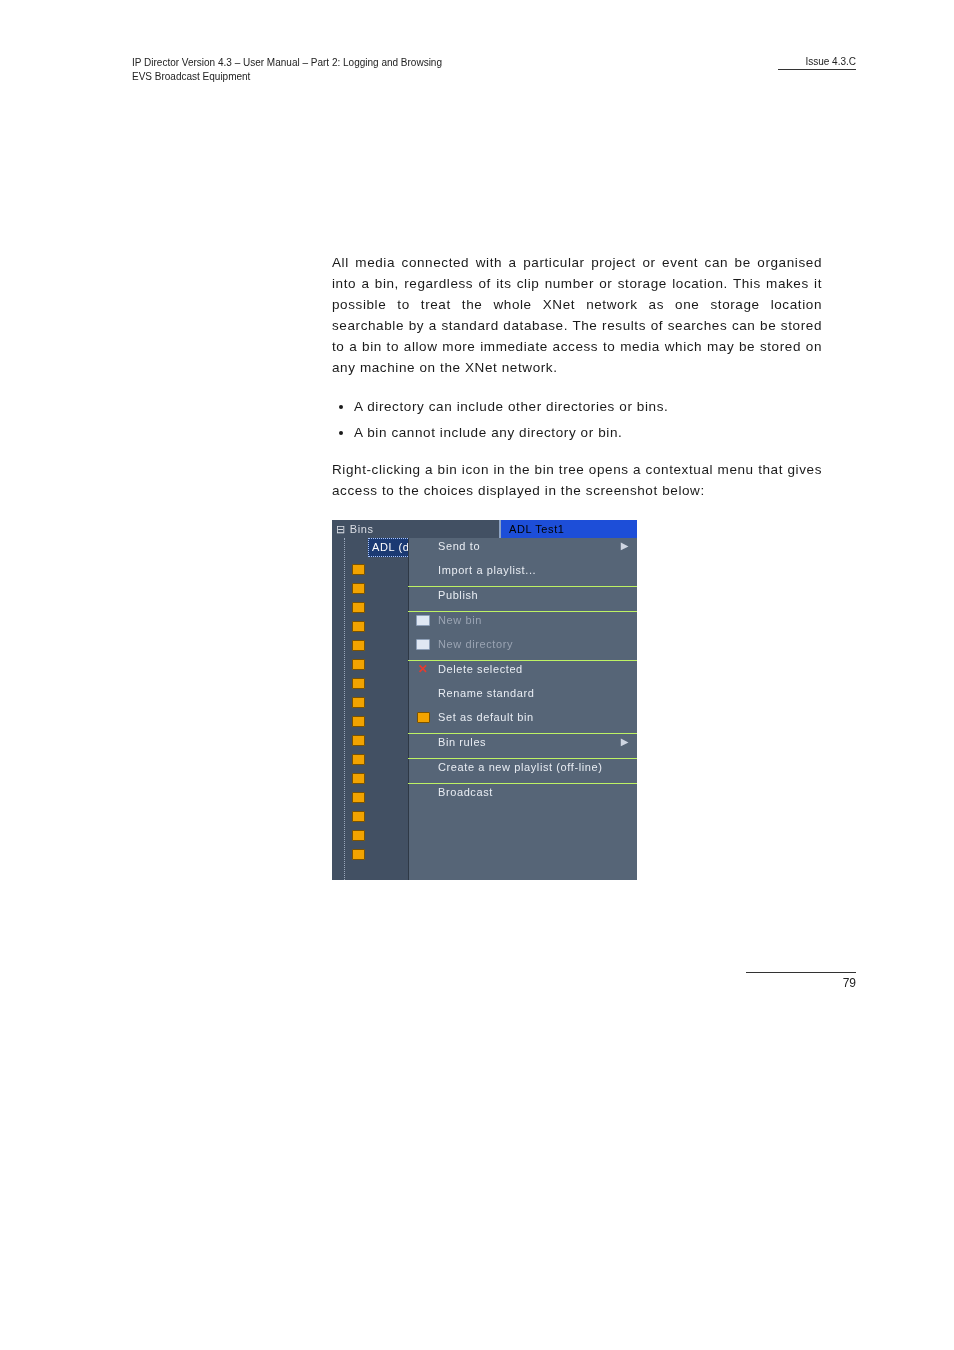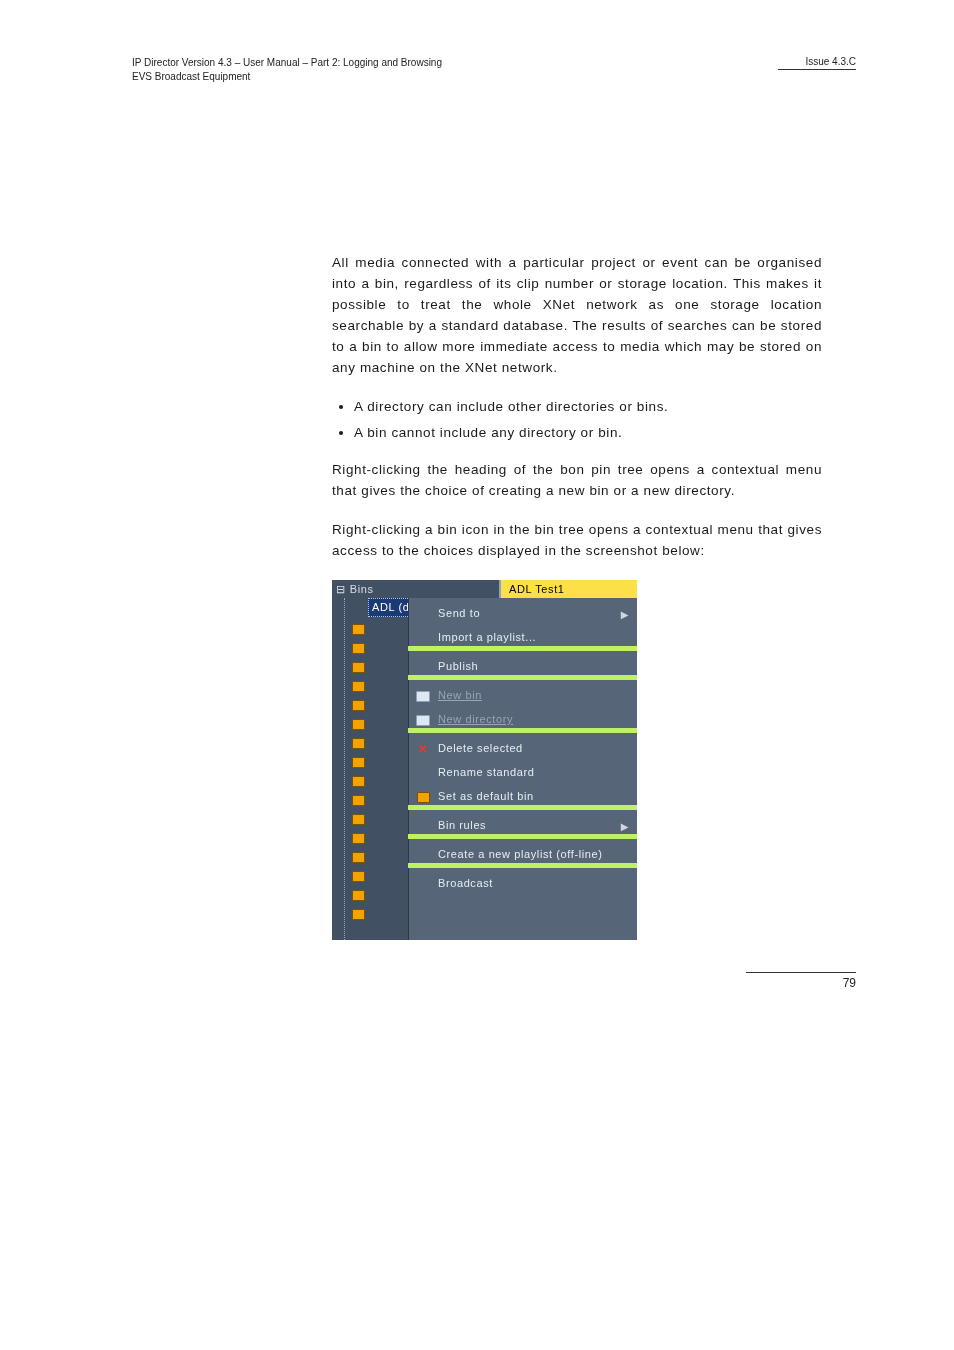--- a/index.html
+++ b/index.html
@@ -119,37 +119,37 @@
     background: #566577;
     box-shadow: inset 1px 0 0 #2e3845;
   }
   .panel-title {
     position: absolute;
     top: -18px;
     right: 0;
     width: 128px;
     height: 18px;
     line-height: 18px;
-    background: #fde047;
+    background: #1d4ed8;
     color: #000;
     font-size: 11px;
     padding-left: 8px;
     border-left: 2px solid #8da2c2;
   }
   .menu-item {
     display: flex;
-    align-items: flex-end;
+    align-items: flex-start;
     height: 24px;
     padding: 0 10px 0 6px;
     color: #e9edf3;
     border-bottom: none;
     position: relative;
   }
-  .menu-item.disabled { color: #9aa4b3; text-decoration: underline; }
-  .menu-item.sep { border-top: 5px solid #bef264; }
+  .menu-item.disabled { color: #9aa4b3; }
+  .menu-item.sep { border-top: 1px solid #bef264; }
   .menu-icon-slot {
     width: 18px; height: 16px;
     display: flex; align-items: center; justify-content: center;
     margin-right: 6px;
   }
   .folder-ico {
     width: 12px; height: 9px;
     background: #dfe7f3;
     border: 1px solid #8ea0b8;
     border-radius: 1px;
@@ -202,21 +202,20 @@
 
   <div class="content">
     <p class="para">All media connected with a particular project or event can be organised into a bin, regardless of its clip number or storage location. This makes it possible to treat the whole XNet network as one storage location searchable by a standard database. The results of searches can be stored to a bin to allow more immediate access to media which may be stored on any machine on the XNet network.</p>
 
 
     <ul class="rules">
       <li>A directory can include other directories or bins.</li>
       <li>A bin cannot include any directory or bin.</li>
     </ul>
 
-    <p class="para">Right-clicking the heading of the bon pin tree opens a contextual menu that gives the choice of creating a new bin or a new directory.</p>
     <p class="para">Right-clicking a bin icon in the bin tree opens a contextual menu that gives access to the choices displayed in the screenshot below:</p>
 
     <div class="figure" style="height:360px;">
       <div class="bins-head">
         <span style="margin-right:4px;">⊟</span>
         <span>Bins</span>
       </div>
 
       <div class="tree-col">
         <div class="tree-dotline"></div>

